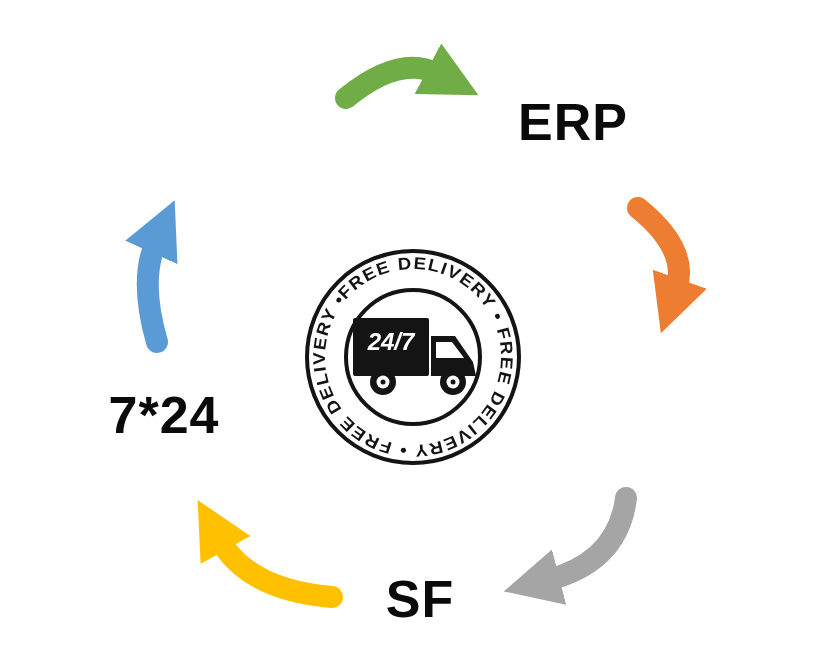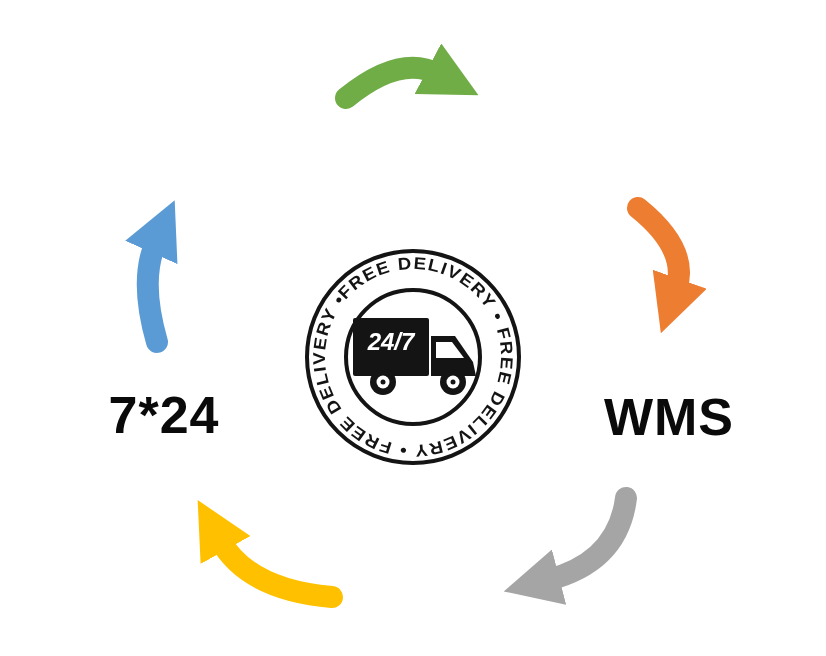--- a/index.html
+++ b/index.html
@@ -117,16 +117,17 @@
         <g>
           <circle class="ink" cx="40" cy="22" r="13"></circle>
           <circle class="paper" cx="40" cy="22" r="6.5"></circle>
           <circle class="ink" cx="40" cy="22" r="2.5"></circle>
         </g>
         <text class="c247" x="-22" y="-10" text-anchor="middle">24/7</text>
       </g>
     </g>
   </svg>
 
-  <div class="node node-wms">WMS</div>
+  <div class="node node-erp">ERP</div>
+  <div class="node node-sf">SF</div>
   <div class="node node-724">7*24</div>
 
 </div>
 
 </body></html>

